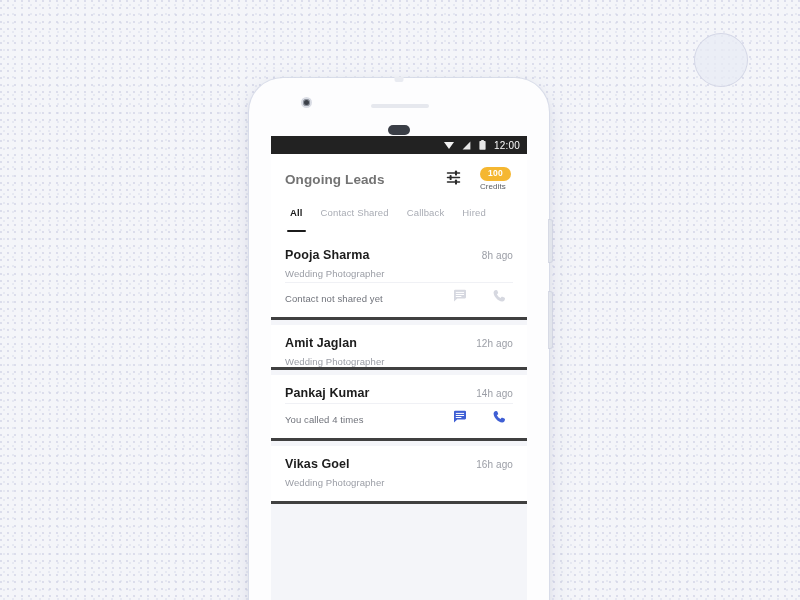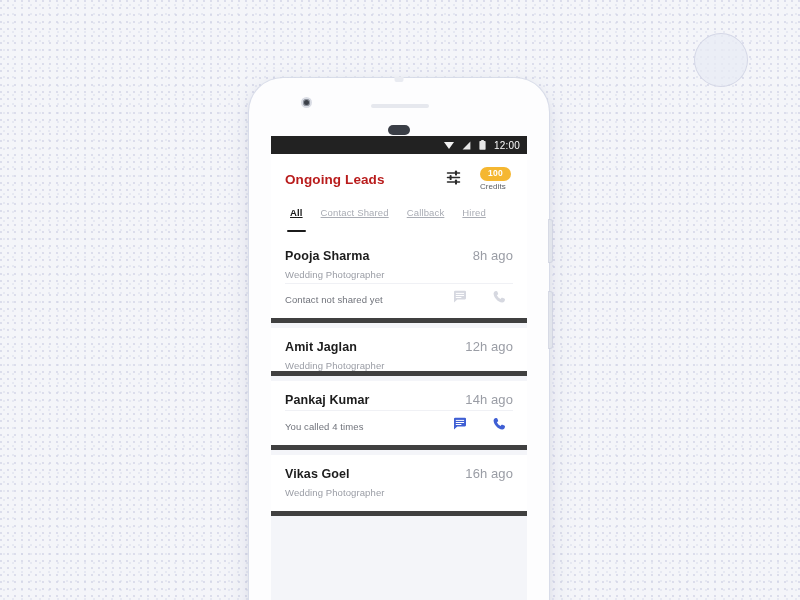--- a/index.html
+++ b/index.html
@@ -140,21 +140,21 @@
   #app-bar {
     height: 50px;
     background: #ffffff;
     display: flex;
     align-items: center;
     padding: 0 14px;
   }
   #page-title {
     font-size: 13.5px;
     font-weight: bold;
-    color: #b91c1c;
+    color: #737373;
     letter-spacing: 0.1px;
     flex: 1;
   }
   #filter-button {
     width: 26px;
     height: 26px;
     display: flex;
     align-items: center;
     justify-content: center;
     margin-right: 12px;
@@ -199,21 +199,20 @@
     justify-content: center;
     position: relative;
     padding: 3px 9px 0;
     cursor: pointer;
   }
   .tab .tab-label {
     font-size: 9.5px;
     color: #a9acb4;
     letter-spacing: 0.15px;
     white-space: nowrap;
-    text-decoration: underline;
   }
   .tab.active .tab-label {
     color: #1b1b1b;
     font-weight: bold;
   }
   .tab.active::after {
     content: "";
     position: absolute;
     left: 6px;
     right: 6px;
@@ -227,36 +226,36 @@
   #lead-list {
     background: #f4f5f9;
     height: calc(502px - 18px - 50px - 33px);
     overflow: hidden;
   }
 
   .lead-card {
     background: #ffffff;
     margin: 0 0 5px 0;
     padding: 11px 14px 0;
-    border-bottom: 5px solid #404040;
+    border-bottom: 3px solid #404040;
     cursor: pointer;
   }
   .lead-top {
     display: flex;
     align-items: baseline;
   }
   .lead-name {
     font-size: 12.5px;
     font-weight: bold;
     color: #1c1c1c;
     flex: 1;
     letter-spacing: 0.1px;
   }
   .lead-time {
-    font-size: 13px;
+    font-size: 10px;
     color: #9a9da5;
     letter-spacing: 0.1px;
   }
   .lead-role {
     font-size: 9.5px;
     color: #9a9da5;
     margin-top: 6px;
     letter-spacing: 0.1px;
   }
   .lead-tag {

